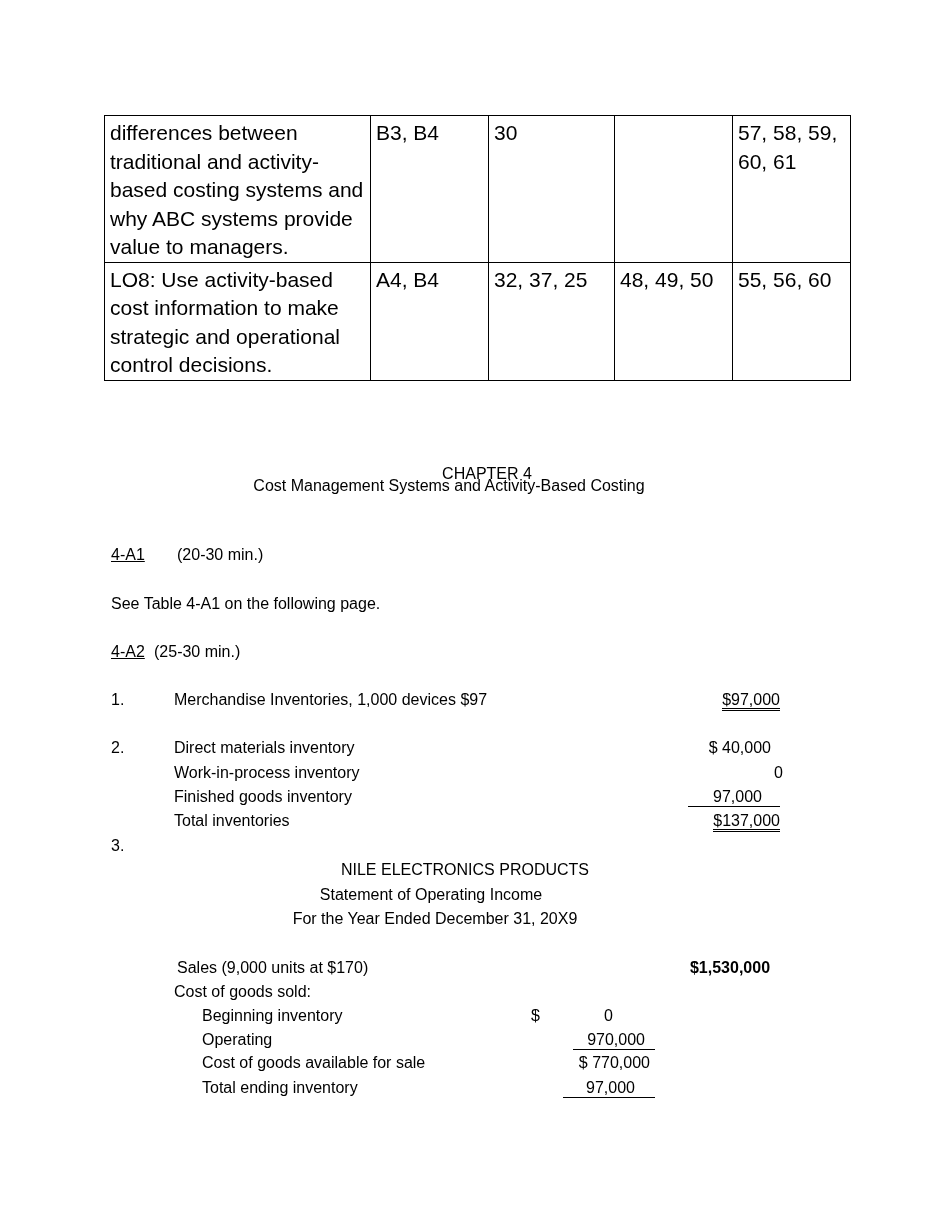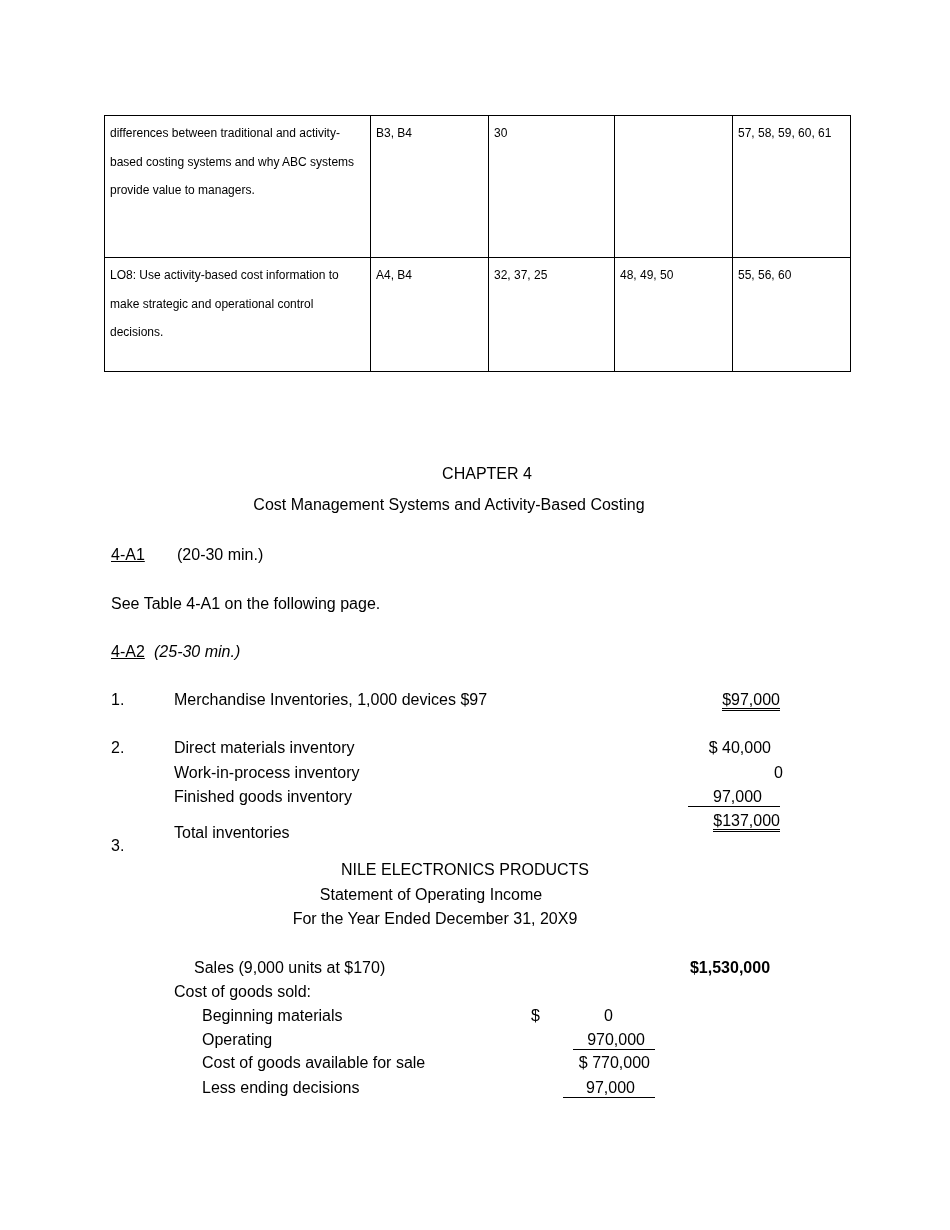--- a/index.html
+++ b/index.html
@@ -1,20 +1,20 @@
 <!DOCTYPE html>
 <html><head>
   <meta charset="utf-8">
   <style>
     html, body { margin: 0; padding: 0; background: #ffffff; }
     body { width: 950px; height: 1230px; position: relative; font-family: "Liberation Sans", sans-serif; color: #000; overflow: hidden; }
     .abs { position: absolute; white-space: nowrap; }
 
     
-    table.lo { position: absolute; left: 104px; top: 115px; border-collapse: collapse; font-size: 12px; line-height: 28.5px; }
+    table.lo { position: absolute; left: 104px; top: 115px; border-collapse: collapse; font-size: 21px; line-height: 28.5px; }
     table.lo td { border: 1px solid #000; vertical-align: top; padding: 3px 5px 0 5px; white-space: normal; }
     table.lo td.c1 { width: 255px; }
     table.lo td.c2 { width: 107px; }
     table.lo td.c3 { width: 115px; }
     table.lo td.c4 { width: 107px; }
     table.lo td.c5 { width: 107px; }
     table.lo tr.r1 td { height: 138px; }
     table.lo tr.r2 td { height: 110px; }
 
     .t16 { font-size: 16px; line-height: 20px; }
@@ -39,67 +39,67 @@
     <td class="c1">LO8: Use activity-based cost information to make strategic and operational control decisions.</td>
     <td class="c2">A4, B4</td>
     <td class="c3">32, 37, 25</td>
     <td class="c4">48, 49, 50</td>
     <td class="c5">55, 56, 60</td>
   </tr>
 </tbody>
   </table>
 
 <div class="abs t16 center" style="left:0; width:974px; top:464px;">CHAPTER 4</div>
-<div class="abs t16 center" style="left:0; width:898px; top:495px;">Cost Management Systems and Activity-Based Costing</div>
+<div class="abs t16 center" style="left:0; width:898px; top:476px;">Cost Management Systems and Activity-Based Costing</div>
 
 <div class="abs t16 u" style="left:111px; top:545px;">4-A1</div>
 <div class="abs t16" style="left:177px; top:545px;">(20-30 min.)</div>
 <div class="abs t16" style="left:111px; top:594px;">See Table 4-A1 on the following page.</div>
 
 <div class="abs t16 u" style="left:111px; top:642px;">4-A2</div>
-<div class="abs t16" style="left:154px; top:642px;font-style:italic;">(25-30 min.)</div>
+<div class="abs t16" style="left:154px; top:642px;">(25-30 min.)</div>
 
 <div class="abs t16" style="left:111px; top:690px;">1.</div>
 <div class="abs t16" style="left:174px; top:690px;">Merchandise Inventories, 1,000 devices  $97</div>
 <div class="abs t16" style="left:680px; width:100px; top:690px; text-align:right;">
   <span class="uu">$97,000</span>
 </div>
 
 <div class="abs t16" style="left:111px; top:738px;">2.</div>
 <div class="abs t16" style="left:174px; top:738px;">Direct materials inventory</div>
 <div class="abs t16" style="left:680px; width:91px; top:738px; text-align:right;">$  40,000</div>
 
 <div class="abs t16" style="left:174px; top:763px;">Work-in-process inventory</div>
 <div class="abs t16" style="left:680px; width:103px; top:763px; text-align:right;">0</div>
 
 <div class="abs t16" style="left:174px; top:787px;text-align:center;">Finished goods inventory</div>
 <div class="abs t16" style="left:680px; width:82px; top:787px; text-align:right;">97,000</div>
 <div class="rule" style="left:688px; width:92px; top:806px;"></div>
 
-<div class="abs t16" style="left:174px; top:811px;margin-top:12px;">Total inventories</div>
+<div class="abs t16" style="left:174px; top:811px;">Total inventories</div>
 <div class="abs t16" style="left:680px; width:100px; top:811px; text-align:right;">
   <span class="uu">$137,000</span>
 </div>
 
 <div class="abs t16" style="left:111px; top:836px;">3.</div>
 <div class="abs t16 center" style="left:0; width:930px; top:860px;">NILE ELECTRONICS PRODUCTS</div>
 <div class="abs t16 center" style="left:0; width:862px; top:885px;">Statement of Operating Income</div>
 <div class="abs t16 center" style="left:0; width:870px; top:909px;">For the Year Ended December 31, 20X9</div>
 
-<div class="abs t16" style="left:177px; top:958px;margin-left:17px;">Sales (9,000 units at $170)</div>
+<div class="abs t16" style="left:177px; top:958px;">Sales (9,000 units at $170)</div>
 <div class="abs t16" style="left:672px; width:116px; top:958px; text-align:center;font-weight:bold;">$1,530,000</div>
 
 <div class="abs t16" style="left:174px; top:982px;">Cost of goods sold:</div>
 
-<div class="abs t16" style="left:202px; top:1006px;">Beginning materials</div>
+<div class="abs t16" style="left:202px; top:1006px;">Beginning inventory</div>
 <div class="abs t16" style="left:531px; top:1006px;">$</div>
 <div class="abs t16" style="left:560px; width:53px; top:1006px; text-align:right;">0</div>
 
 <div class="abs t16" style="left:202px; top:1030px;">Operating</div>
 <div class="abs t16" style="left:560px; width:85px; top:1030px; text-align:right;">970,000</div>
 <div class="rule" style="left:573px; width:82px; top:1049px;"></div>
 
 <div class="abs t16" style="left:202px; top:1053px;">Cost of goods available for sale</div>
 <div class="abs t16" style="left:560px; width:90px; top:1053px; text-align:right;">$ 770,000</div>
 
-<div class="abs t16" style="left:202px; top:1078px;">Less ending decisions</div>
+<div class="abs t16" style="left:202px; top:1078px;">Total ending inventory</div>
 <div class="abs t16" style="left:560px; width:75px; top:1078px; text-align:right;">97,000</div>
 <div class="rule" style="left:563px; width:92px; top:1097px;"></div>
 
 </body></html>

